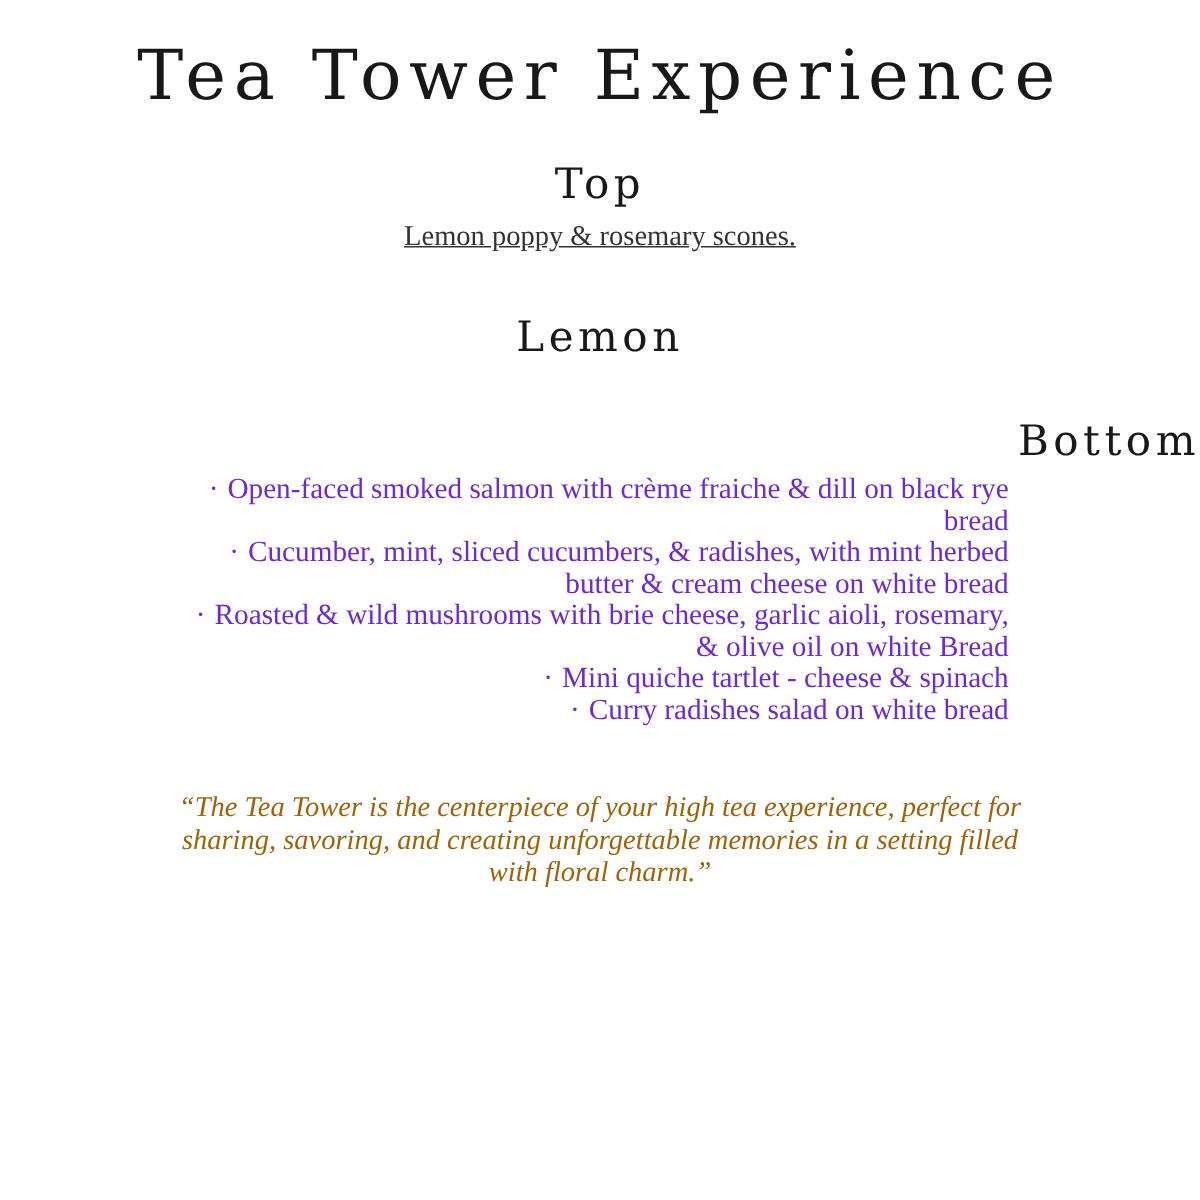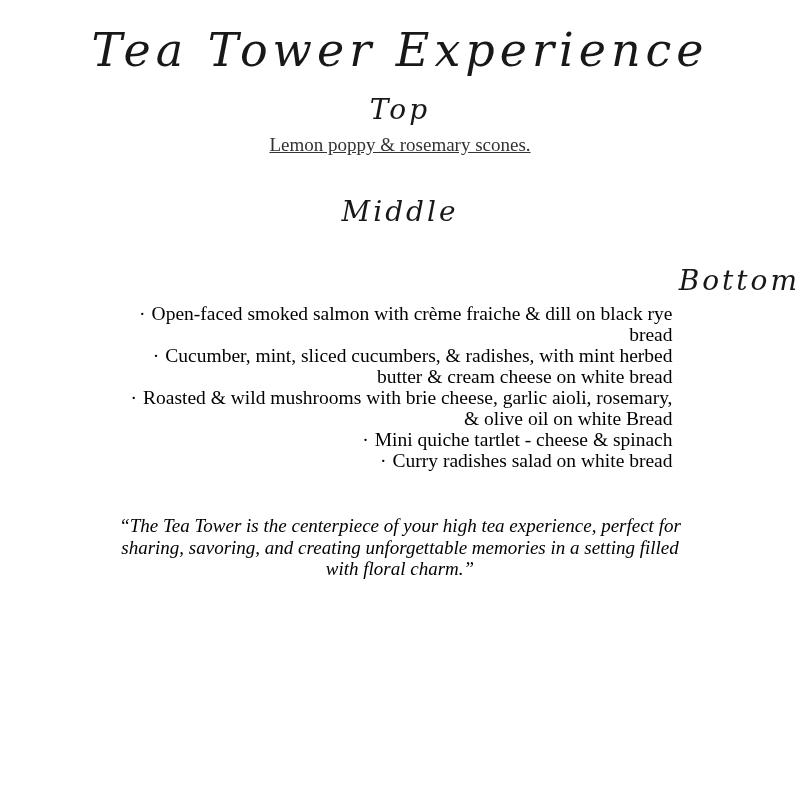--- a/index.html
+++ b/index.html
@@ -14,40 +14,39 @@
   }
   .menu-page {
     width: 800px;
     height: 800px;
     padding-top: 20px;
     text-align: center;
   }
   
   .script {
     font-family: "DejaVu Serif", serif;
-    font-style: italic;
     color: #181818;
     font-weight: 500;
   }
   .script-title {
     font-size: 46px;
     line-height: 60px;
     letter-spacing: 5px;
     margin: 0;
   }
   .description {
     width: 512px;
     margin: 18px auto 0;
     font-size: 19px;
     line-height: 21px;
     letter-spacing: 0.2px;
     color: #333333;
   }
   .tier { margin: 0; }
-  .tier-top    { margin-top: 13px; }
+  .tier-top    { margin-top: 26px; }
   .tier-middle { margin-top: 40px; }
   .tier-bottom { margin-top: 36px; text-align: right; }
   .script-heading {
     font-size: 28px;
     line-height: 33px;
     letter-spacing: 3px;
     margin: 0;
   }
   .tier-item {
     font-size: 19px;
@@ -56,48 +55,48 @@
     color: #333333;
     text-decoration: underline;
   }
   .tier-list {
     list-style: none;
     width: 545px;
     margin: 6px auto 0;
     padding: 0;
     font-size: 19.5px;
     line-height: 21px;
-    color: #000000;
+    color: #6d28d9;
   }
   .tier-list li { margin: 0; }
   .bullet { margin-right: 6px; }
   .quote {
     width: 566px;
     margin: 44px auto 0;
     font-style: italic;
     font-size: 19px;
     line-height: 21.5px;
-    color: #000000;
+    color: #a16207;
   }
 </style>
 </head>
 <body>
 
 <main class="menu-page">
 
   <h1 class="script script-title">Tea Tower Experience</h1>
 
 
   <section class="tier tier-top">
     <h2 class="script script-heading">Top</h2>
     <p class="tier-item">Lemon poppy &amp; rosemary scones.</p>
   </section>
 
   <section class="tier tier-middle">
-    <h2 class="script script-heading">Middle</h2>
+    <h2 class="script script-heading">Lemon</h2>
   </section>
 
   <section class="tier tier-bottom">
     <h2 class="script script-heading">Bottom</h2>
     <ul class="tier-list">
       <li><span class="bullet">·</span><span>Open-faced smoked salmon with crème fraiche &amp; dill on black rye bread</span></li>
       <li><span class="bullet">·</span><span>Cucumber, mint, sliced cucumbers, &amp; radishes, with mint herbed butter &amp; cream cheese on white bread</span></li>
       <li><span class="bullet">·</span><span>Roasted &amp; wild mushrooms with brie cheese, garlic aioli, rosemary, &amp; olive oil on white Bread</span></li>
       <li><span class="bullet">·</span><span>Mini quiche tartlet - cheese &amp; spinach</span></li>
       <li><span class="bullet">·</span><span>Curry radishes salad on white bread</span></li>

